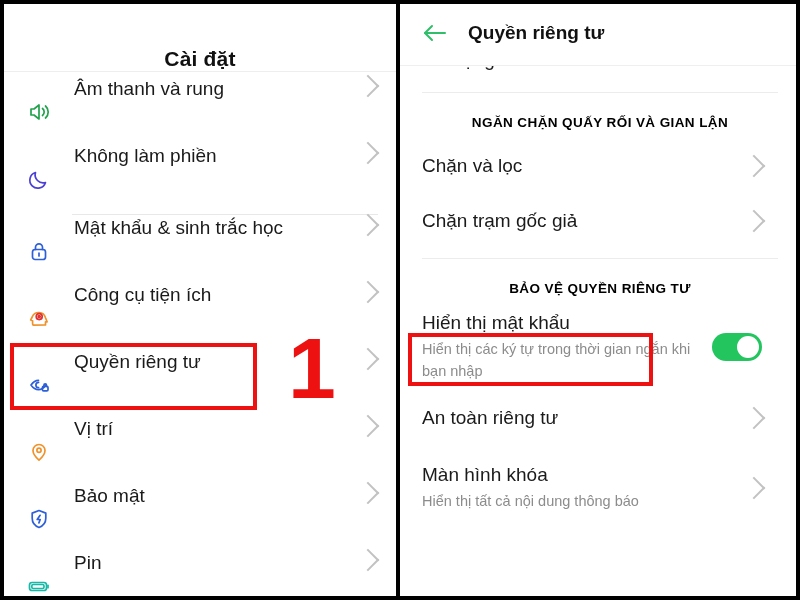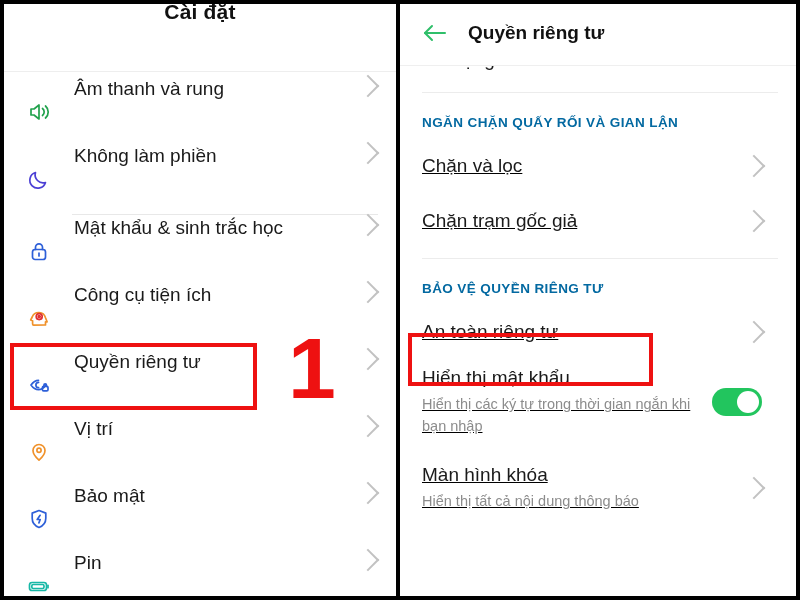--- a/index.html
+++ b/index.html
@@ -26,21 +26,21 @@
     position: relative;
     width: 400px; height: 600px;
     background: #fff;
     overflow: hidden;
   }
   .panel.right { width: 400px; }
 
   
   .left-header {
     height: 72px;
-    display: flex; align-items: flex-start; justify-content: center;
+    display: flex; align-items: flex-end; justify-content: center;
     background: #fff;
     border-bottom: 1px solid #eeeeee;
   }
   .left-title {
     font-size: 21px; font-weight: bold; color: #111;
     letter-spacing: .2px;
   }
   .l-list { padding-top: 6px; }
   .l-row {
     position: relative;
@@ -91,31 +91,31 @@
     position: relative;
   }
   .clipped-text {
     position: absolute;
     left: 22px; top: -17px;
     font-size: 19px; color: #1a1a1a;
     white-space: nowrap;
   }
   .r-sep { height: 1px; background: #ececec; margin: 0 22px; }
   .r-section {
-    font-size: 13.5px; font-weight: bold; color: #0369a1;
+    font-size: 13.5px; font-weight: bold; color: #000000;
     letter-spacing: .4px;
     padding: 22px 22px 8px 22px;
     text-transform: uppercase;
+    text-align: center;
   }
   .r-row {
     position: relative;
     display: flex; align-items: center;
     min-height: 55px;
     padding: 6px 32px 6px 22px;
-    text-decoration: underline;
   }
   .r-texts { flex: 1 1 auto; padding-right: 14px; }
   .r-title {
     font-size: 19px; color: #1a1a1a; white-space: nowrap;
   }
   .r-sub {
     font-size: 14.5px; color: #8c8c8c;
     margin-top: 5px; line-height: 1.45;
     max-width: 300px;
   }
@@ -302,35 +302,35 @@
           <div class="r-title">Chặn trạm gốc giả</div>
         </div>
         <span class="chev"></span>
       </div>
 
       <div class="r-sep" style="margin-top:10px;"></div>
 
       <div class="r-section">BẢO VỆ QUYỀN RIÊNG TƯ</div>
 
 
-      <div class="r-row">
-        <div class="r-texts">
-          <div class="r-title">An toàn riêng tư</div>
-        </div>
-        <span class="chev"></span>
-      </div>
-
       <div class="r-row tall">
         <div class="r-texts">
           <div class="r-title">Hiển thị mật khẩu</div>
           <div class="r-sub">Hiển thị các ký tự trong thời gian ngắn khi bạn nhập</div>
         </div>
         <span class="toggle">
           <span class="knob"></span>
         </span>
+      </div>
+
+      <div class="r-row">
+        <div class="r-texts">
+          <div class="r-title">An toàn riêng tư</div>
+        </div>
+        <span class="chev"></span>
       </div>
 
       <div class="r-row tall">
         <div class="r-texts">
           <div class="r-title">Màn hình khóa</div>
           <div class="r-sub">Hiển thị tất cả nội dung thông báo</div>
         </div>
         <span class="chev"></span>
       </div>
 

